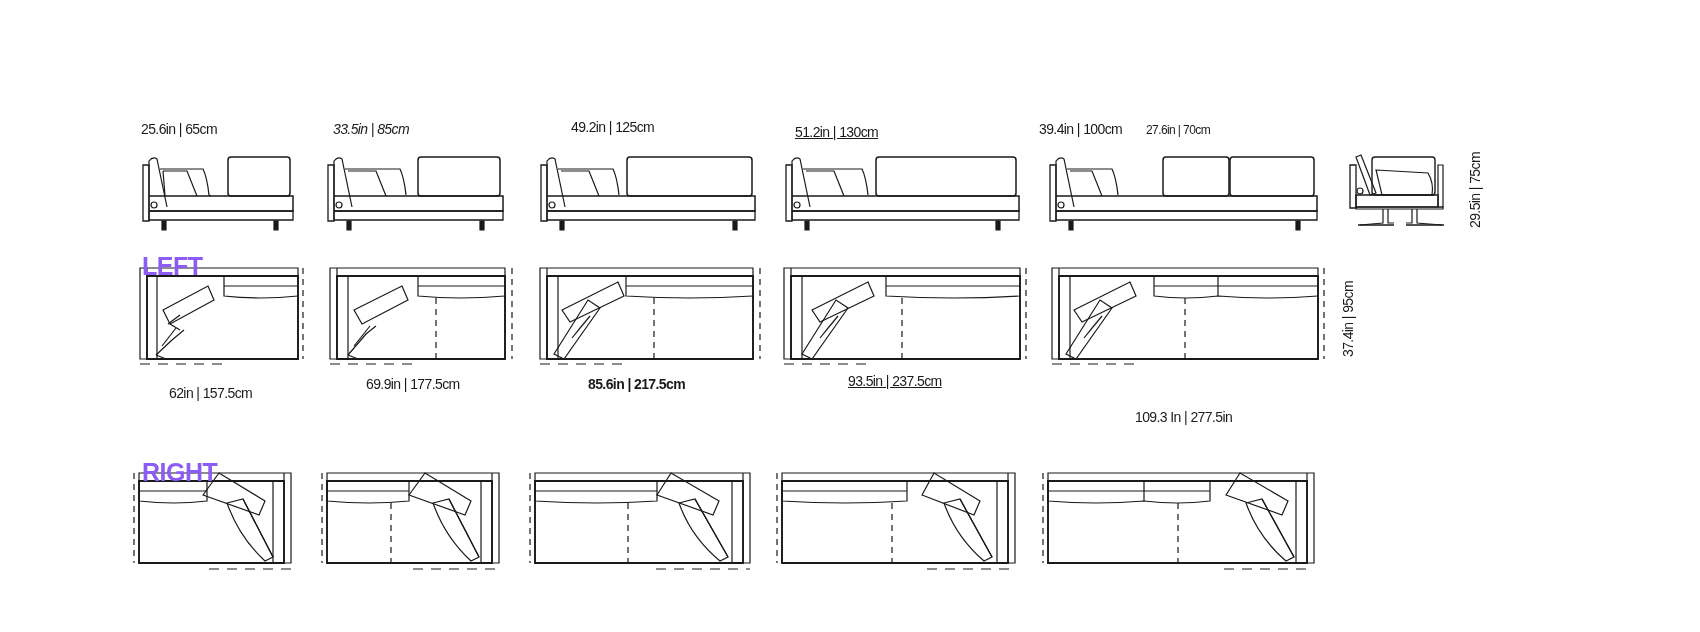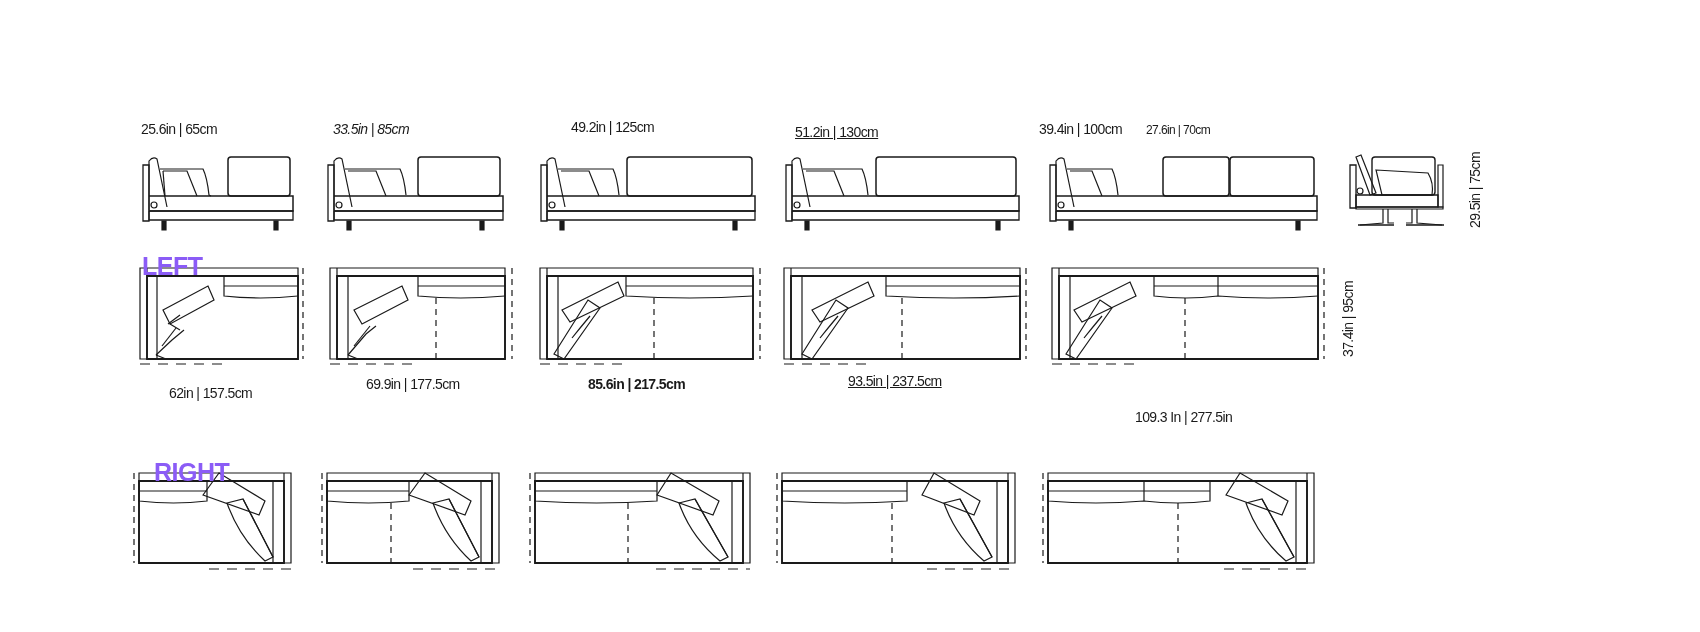--- a/index.html
+++ b/index.html
@@ -273,13 +273,13 @@
 <div class="heading" style="left:142px; top:236px;">LEFT</div>
 
 <div class="lbl" style="left:169px; top:374px;margin-top:11px;">62in | 157.5cm</div>
 <div class="lbl" style="left:366px; top:376px;">69.9in | 177.5cm</div>
 <div class="lbl" style="left:588px; top:376px;font-weight:bold;">85.6in | 217.5cm</div>
 <div class="lbl" style="left:848px; top:373px;text-decoration:underline;">93.5in | 237.5cm</div>
 <div class="lbl" style="left:1135px; top:373px;margin-top:36px;">109.3 In | 277.5in</div>
 
 <div class="vlbl" style="left:1340px; top:357px;">37.4in | 95cm</div>
 
-<div class="heading" style="left:154px; top:442px;">RIGHT</div>
+<div class="heading" style="left:142px; top:442px;">RIGHT</div>
 
 </body></html>

